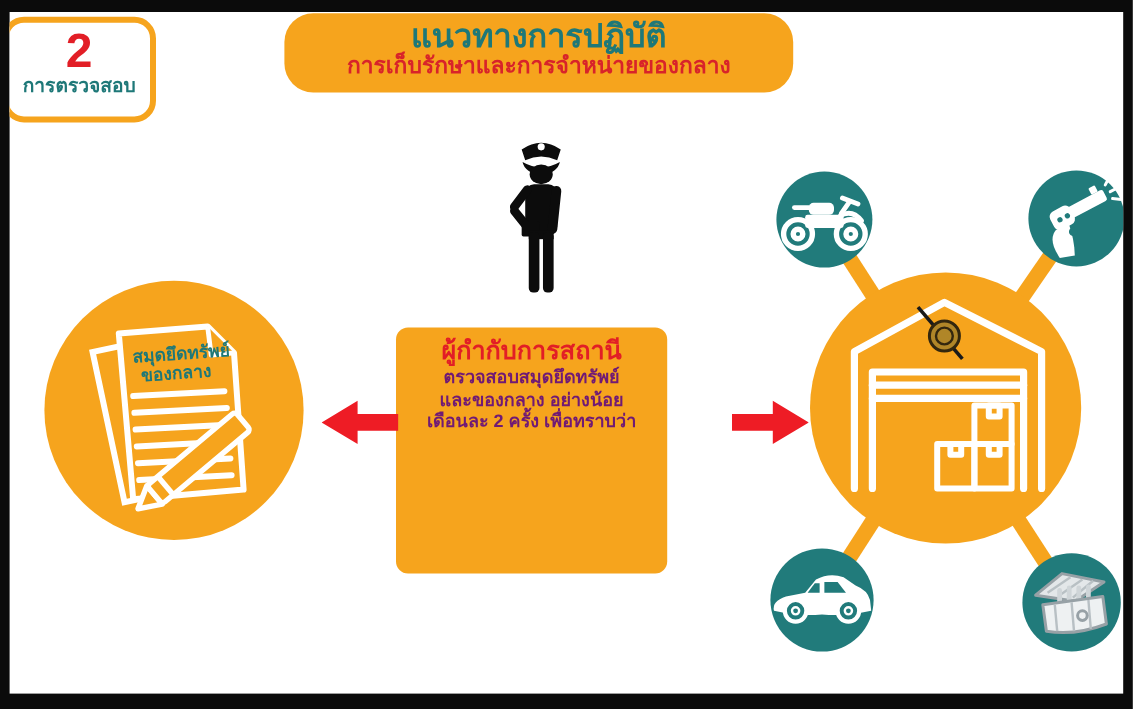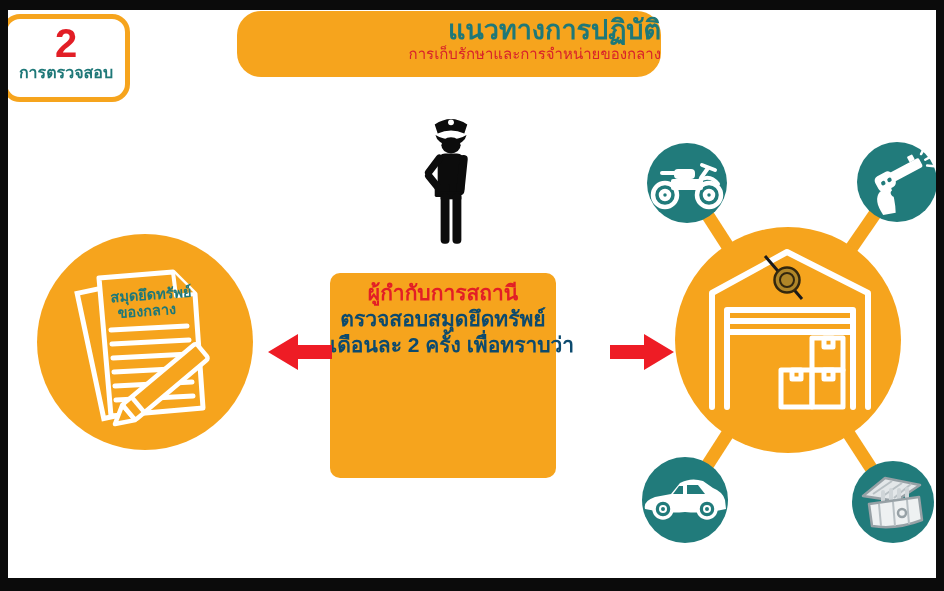--- a/index.html
+++ b/index.html
@@ -8,34 +8,34 @@
   .canvas{position:absolute;left:8px;top:10px;width:928px;height:568px;background:#ffffff;overflow:hidden;}
 
   
   .badge{position:absolute;left:-6px;top:4px;width:128px;height:88px;background:#fff;
          border:5px solid #F6A41D;border-radius:18px;text-align:center;box-sizing:border-box;}
   .badge-num{color:#E21E26;font-size:40px;font-weight:bold;line-height:1.05;margin-top:3px;}
   .badge-label{color:#1E7878;font-size:16px;font-weight:bold;line-height:1.1;}
 
   
   .banner{position:absolute;left:229px;top:1px;width:424px;height:66px;background:#F6A41D;
-          border-radius:24px;text-align:right;padding-top:4px;box-sizing:border-box;}
+          border-radius:24px;text-align:center;padding-top:4px;box-sizing:border-box;}
   .banner-title{color:#1E7878;font-size:27px;font-weight:bold;line-height:1.15;}
-  .banner-sub{color:#D8232A;font-size:15px;font-weight:normal;line-height:1.1;}
+  .banner-sub{color:#D8232A;font-size:19px;font-weight:bold;line-height:1.1;}
 
   
   .ledger-circle{position:absolute;left:29px;top:224px;width:216px;height:216px;border-radius:50%;
                  background:#F6A41D;}
   .ledger-circle svg{position:absolute;left:0;top:0;}
 
   
   .instruction-box{position:absolute;left:322px;top:263px;width:226px;height:205px;background:#F6A41D;
                    border-radius:10px;text-align:center;padding-top:6px;box-sizing:border-box;}
   .box-title{color:#E21E26;font-size:21px;font-weight:bold;line-height:1.3;}
-  .box-line{color:#0c4a6e;font-size:21px;font-weight:bold;line-height:1.22;white-space:nowrap;}
+  .box-line{color:#701a75;font-size:15px;font-weight:bold;line-height:1.22;white-space:nowrap;}
 
   .arrow{position:absolute;width:64px;height:40px;}
   .officer{position:absolute;left:406px;top:100px;}
   .hub{position:absolute;left:592px;top:105px;}
 </style>
 </head>
 <body>
 
 <div class="stage">
   <div class="canvas">
@@ -96,20 +96,21 @@
           <polygon points="0,0 18,-10 18,10"></polygon>
           <rect x="18" y="-10" width="96" height="20" rx="3"></rect>
           <line x1="30" y1="-10" x2="30" y2="10"></line>
         </g>
       </svg>
     </div>
 
     <div class="instruction-box">
       <div class="box-title">ผู้กำกับการสถานี</div>
       <div class="box-line">ตรวจสอบสมุดยึดทรัพย์</div>
+      <div class="box-line">และของกลาง อย่างน้อย</div>
       <div class="box-line">เดือนละ 2 ครั้ง เพื่อทราบว่า</div>
     </div>
 
     <svg class="arrow" style="left:260px;top:322px;" viewBox="0 0 64 40">
       <polygon points="0,20 30,2 30,13 64,13 64,27 30,27 30,38" fill="#EE1C25"></polygon>
     </svg>
     <svg class="arrow" style="left:602px;top:322px;" viewBox="0 0 64 40">
       <polygon points="64,20 34,2 34,13 0,13 0,27 34,27 34,38" fill="#EE1C25"></polygon>
     </svg>
 

